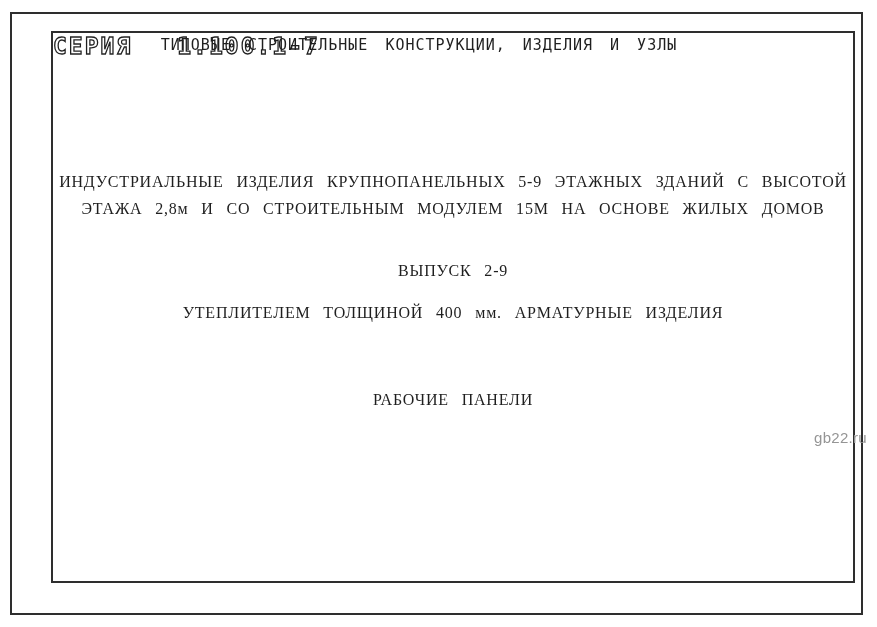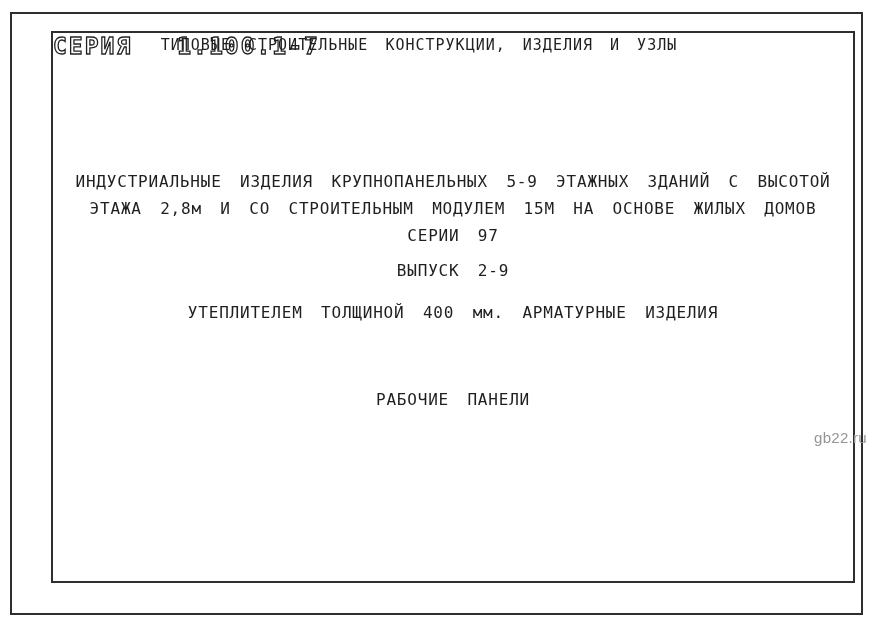--- a/index.html
+++ b/index.html
@@ -57,20 +57,21 @@
     .series-line span{
       color:var(--paper);
       -webkit-text-stroke:1.3px var(--ink);
     }
   }
   .body-text{
     font-size:16px;
     letter-spacing:0.8px;
     word-spacing:8px;
     line-height:27px;
+    font-family:Liberation Serif, serif;
   }
   .description-block{ top:135px; }
   .issue-line{ top:224px;text-align:center; }
   .subject-block{ top:266px; }
   .doc-type{ top:353px; }
   .watermark{
     position:absolute;
     top:429px;
     right:10px;
     font-family:"Liberation Sans","DejaVu Sans",sans-serif;
@@ -93,21 +94,20 @@
       <div class="txt category-header">ТИПОВЫЕ СТРОИТЕЛЬНЫЕ КОНСТРУКЦИИ, ИЗДЕЛИЯ И УЗЛЫ</div>
 
       <div class="series-line">
         <span>СЕРИЯ</span>
         <span>1.100.1-7</span>
       </div>
 
       <div class="txt body-text description-block">
         <div>ИНДУСТРИАЛЬНЫЕ ИЗДЕЛИЯ КРУПНОПАНЕЛЬНЫХ 5-9 ЭТАЖНЫХ ЗДАНИЙ С ВЫСОТОЙ</div>
         <div>ЭТАЖА 2,8м И СО СТРОИТЕЛЬНЫМ МОДУЛЕМ 15М НА ОСНОВЕ ЖИЛЫХ ДОМОВ</div>
-        <div>СЕРИИ 97</div>
       </div>
 
       <div class="txt body-text issue-line">ВЫПУСК 2-9</div>
 
       <div class="txt body-text subject-block">
         <div>УТЕПЛИТЕЛЕМ ТОЛЩИНОЙ 400 мм. АРМАТУРНЫЕ ИЗДЕЛИЯ</div>
       </div>
 
       <div class="txt body-text doc-type">РАБОЧИЕ ПАНЕЛИ</div>
 

